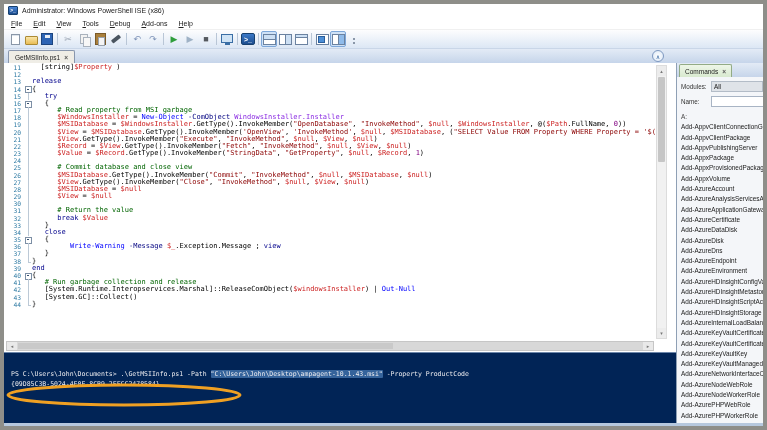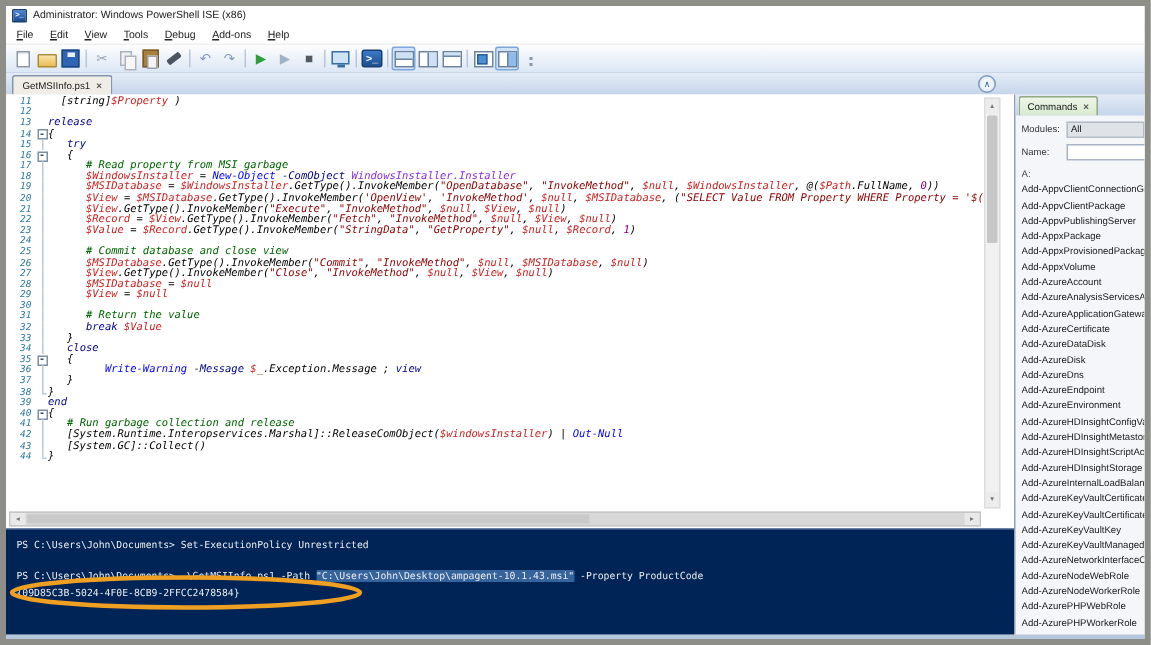--- a/index.html
+++ b/index.html
@@ -46,21 +46,21 @@
   .tabrow{height:14px;background:linear-gradient(#e3ebf6,#c6d5ea);display:flex;align-items:flex-end;padding-left:4px;flex:none;position:relative;}
   .doc-tab{height:13px;display:flex;align-items:center;gap:4px;padding:0 6px;background:#efede6;
     border:1px solid #8896ad;border-bottom:none;border-radius:2px 2px 0 0;font-size:6.5px;color:#222;}
   .tab-close{color:#555;font-size:6.5px;font-weight:bold;}
   .pane-btn{position:absolute;left:648px;top:1px;width:12px;height:12px;border-radius:50%;border:1px solid #7f99c0;
     background:radial-gradient(#ffffff,#d9e6f5);color:#2a5e9c;font-size:6px;display:flex;align-items:center;justify-content:center;z-index:5;}
   
   .main{flex:1;display:flex;min-height:0;}
   .leftcol{width:672px;flex:none;display:flex;flex-direction:column;min-height:0;}
   .editor{flex:1;position:relative;background:#fff;overflow:hidden;}
-  .code{position:absolute;left:0;top:1px;right:20px;font-family:"DejaVu Sans Mono",monospace;font-size:7px;font-style:italic;}
+  .code{position:absolute;left:0;top:1px;right:20px;font-family:"DejaVu Sans Mono",monospace;font-size:7px;}
   .crow{display:flex;height:7.18px;line-height:7.2px;white-space:pre;}
   .lnum{width:20px;flex:none;text-align:right;padding-right:3px;color:#2e7aa3;font-size:6.3px;}
   .fold{width:8px;flex:none;position:relative;}
   .fold-box::before{content:"";position:absolute;left:1px;top:0.8px;width:5px;height:5px;border:1px solid #7d8fa5;background:#fff;}
   .fold-box::after{content:"";position:absolute;left:2.6px;top:3.2px;width:2.6px;height:1px;background:#35506e;}
   .fold-line::before{content:"";position:absolute;left:3.5px;top:0;bottom:0;width:1px;background:#bcc9d6;}
   .fold-foot::before{content:"";position:absolute;left:3.5px;top:0;height:55%;width:1px;background:#bcc9d6;}
   .fold-foot::after{content:"";position:absolute;left:3.5px;top:55%;width:3px;height:1px;background:#bcc9d6;}
   .ctext{white-space:pre;}
   .tk-t{color:#000;} .tk-k{color:#00008B;} .tk-c{color:#006400;} .tk-v{color:#cc2222;}
@@ -232,21 +232,20 @@
           <div class="varrow down">▾</div>
         </div>
         <div class="hscroll">
           <div class="harrow left">◂</div>
           <div class="hthumb"></div>
           <div class="harrow right">▸</div>
         </div>
       </div>
       <div class="console" id="console" style="background: rgb(1, 36, 86);">
         <div id="console-lines">
-            <div class="cline"><span class="cseg">PS C:\Users\John\Documents&gt; Set-ExecutionPolicy Unrestricted</span></div>
             <div class="cline"></div>
             <div class="cline"><span class="cseg">PS C:\Users\John\Documents&gt; .\GetMSIInfo.ps1 -Path </span><span class="cseg hl" style="background: rgb(53, 99, 155);">"C:\Users\John\Desktop\ampagent-10.1.43.msi"</span><span class="cseg"> -Property ProductCode</span></div>
             <div class="cline"><span class="cseg">{09D85C3B-5024-4F0E-8CB9-2FFCC2478584}</span></div>
             <div class="cline"></div>
           </div>
         <svg class="annot" width="240" height="24">
           <ellipse cx="120" cy="12" rx="116" ry="10" fill="none" stroke-width="3" stroke="#EFA023"></ellipse>
         </svg>
       </div>
     </div>

